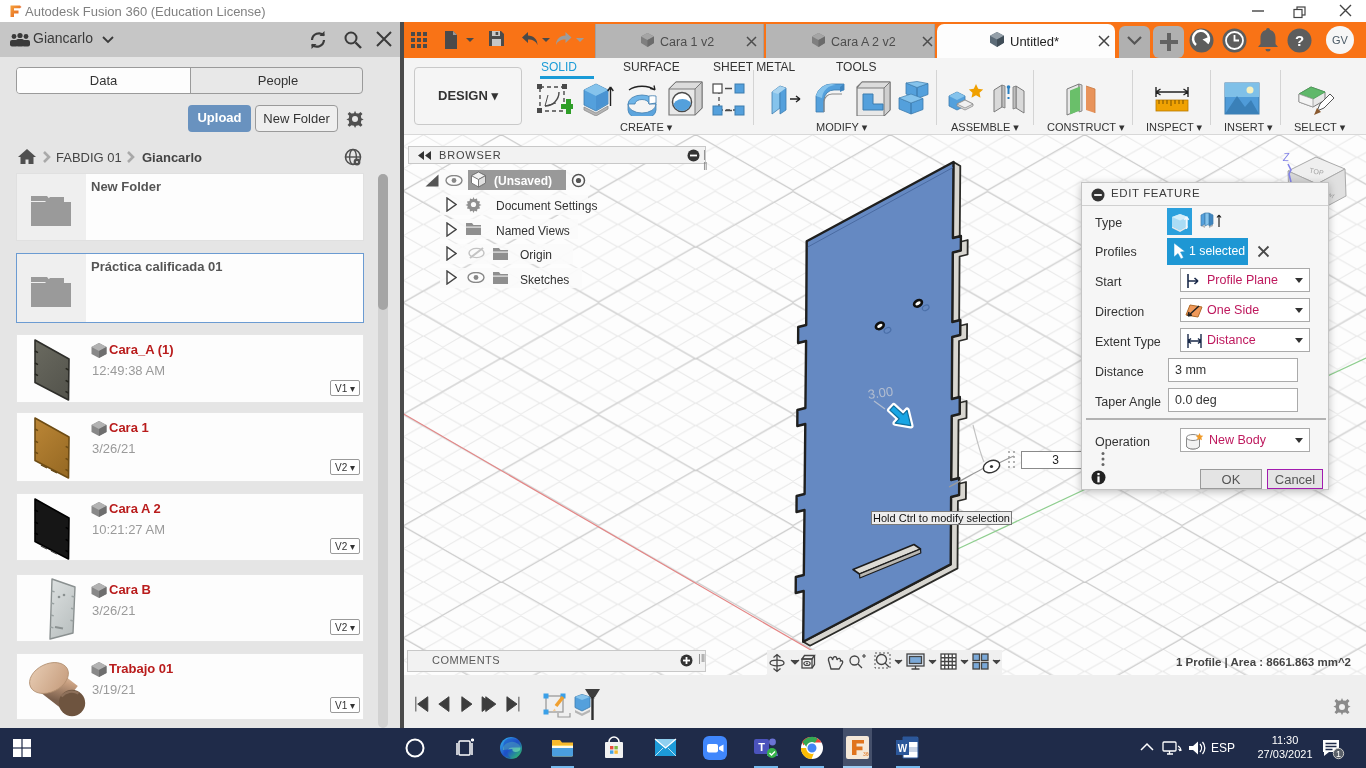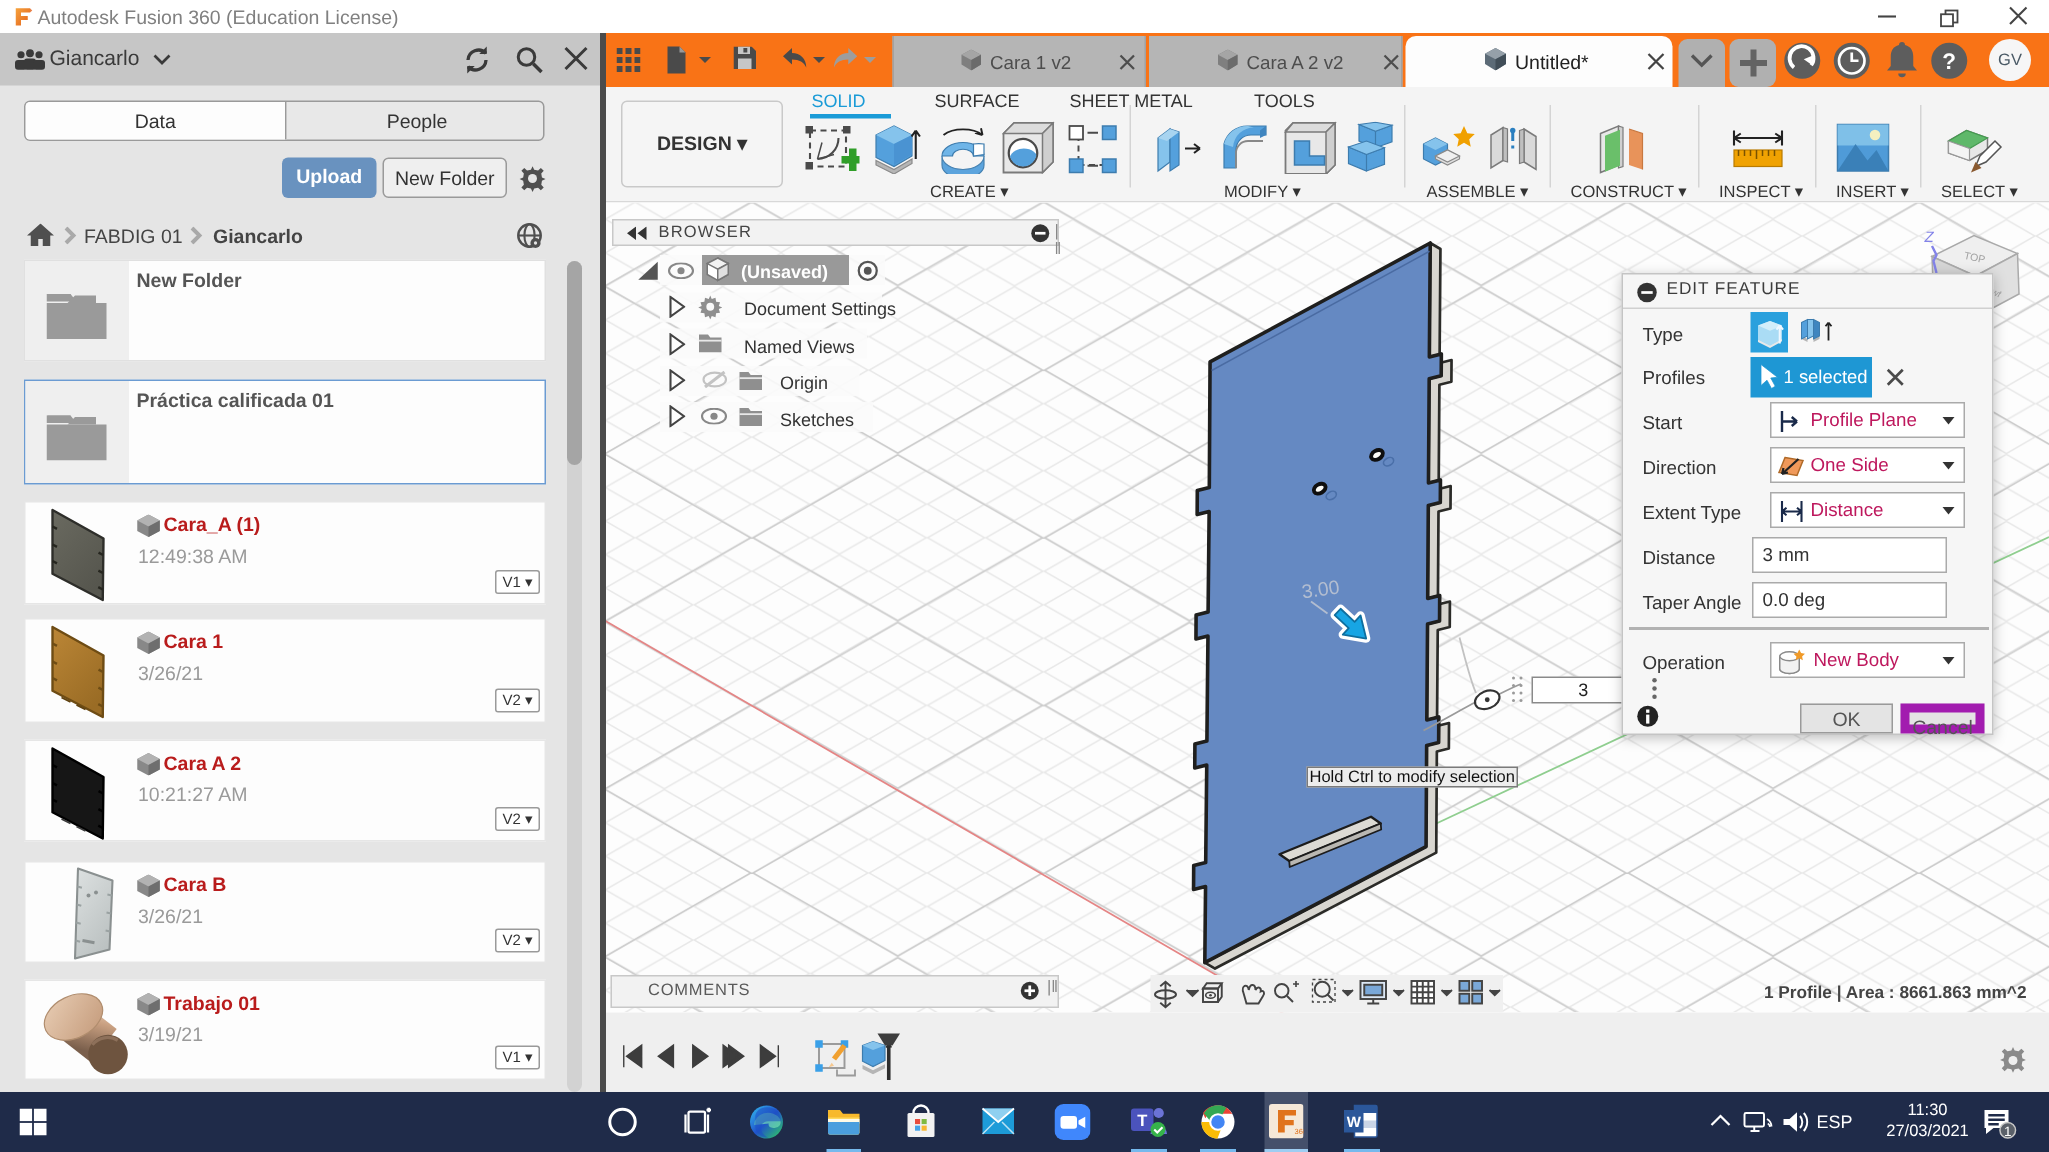--- a/index.html
+++ b/index.html
@@ -1286,21 +1286,21 @@
             <circle cx="4" cy="8" r="1.5"></circle>
             <circle cx="4" cy="13.5" r="1.5"></circle>
           </g>
         </svg>
       <svg class="abs" style="left:9px;top:287px" width="15" height="15">
           <circle cx="7.5" cy="7.5" r="7" fill="#222"></circle>
           <rect x="6.4" y="3" width="2.2" height="2.2" fill="#fff"></rect>
           <rect x="6.4" y="6.4" width="2.2" height="6" fill="#fff"></rect>
         </svg>
       <div class="abs" style="left:118px;top:286px;width:62px;height:20px;background:#e4e4e4;border:1px solid #9a9a9a;font-size:13px;color:#555;text-align:center;line-height:19px;">OK</div>
-      <div class="abs" style="left:185px;top:286px;width:56px;height:20px;background:#e4e4e4;border:6px solid #a21caf;font-size:13px;color:#555;text-align:center;line-height:19px;">Cancel</div>
+      <div class="abs" style="left:185px;top:286px;width:56px;height:20px;background:#e4e4e4;border:1px solid #a21caf;font-size:13px;color:#555;text-align:center;line-height:19px;">Cancel</div>
     </div>
   </div>
 
   <div class="abs" id="timeline">
     <svg class="abs" style="left:10px;top:19px" width="120" height="22">
       <g fill="#3d3d3d" stroke="#3d3d3d" stroke-width="1" transform="scale(0.92)">
         <path d="M2 3 v16 M15 3 L4 11 L15 19 Z"></path>
         <path d="M38 3 L27 11 L38 19 Z"></path>
         <path d="M52 3 L63 11 L52 19 Z"></path>
         <path d="M76 3 L87 11 L76 19 Z M80 3 L91 11 L80 19 Z" transform="translate(-2,0)"></path>

